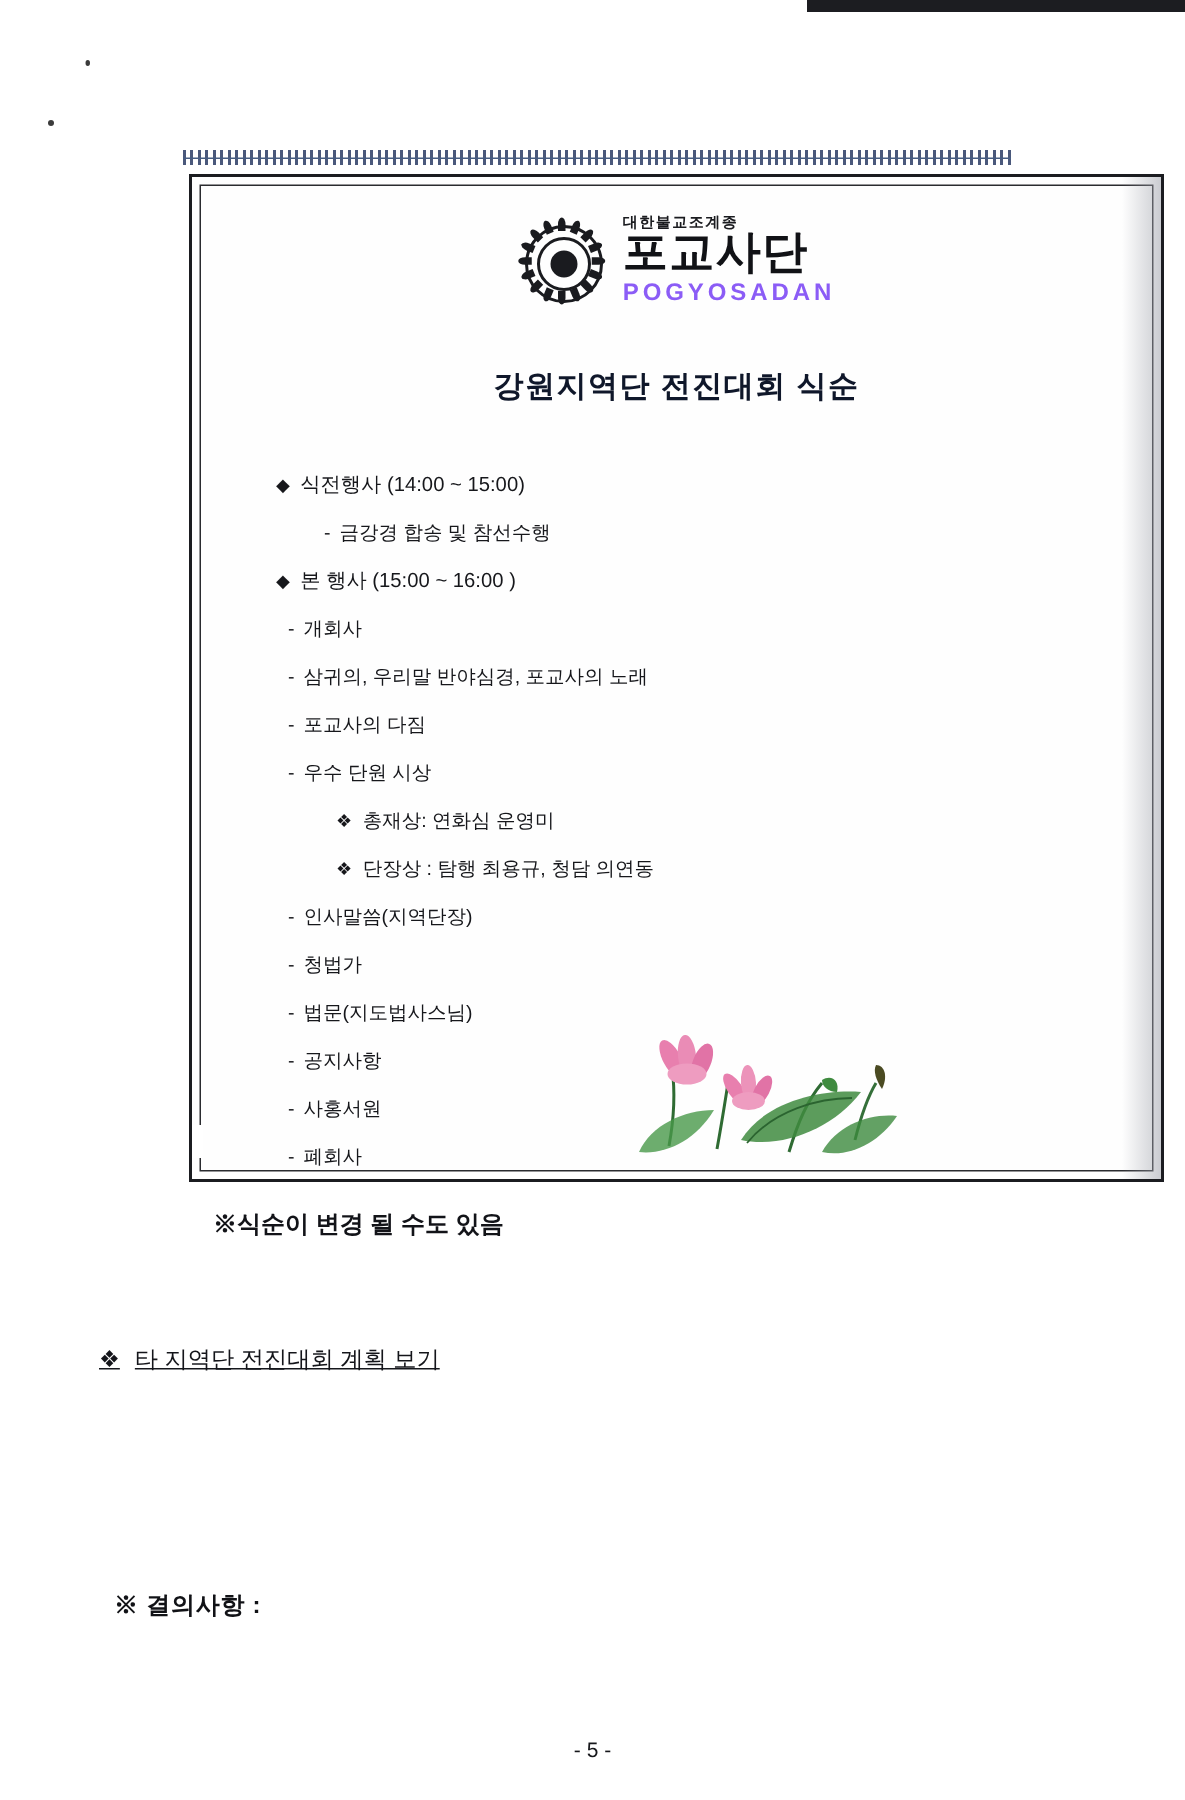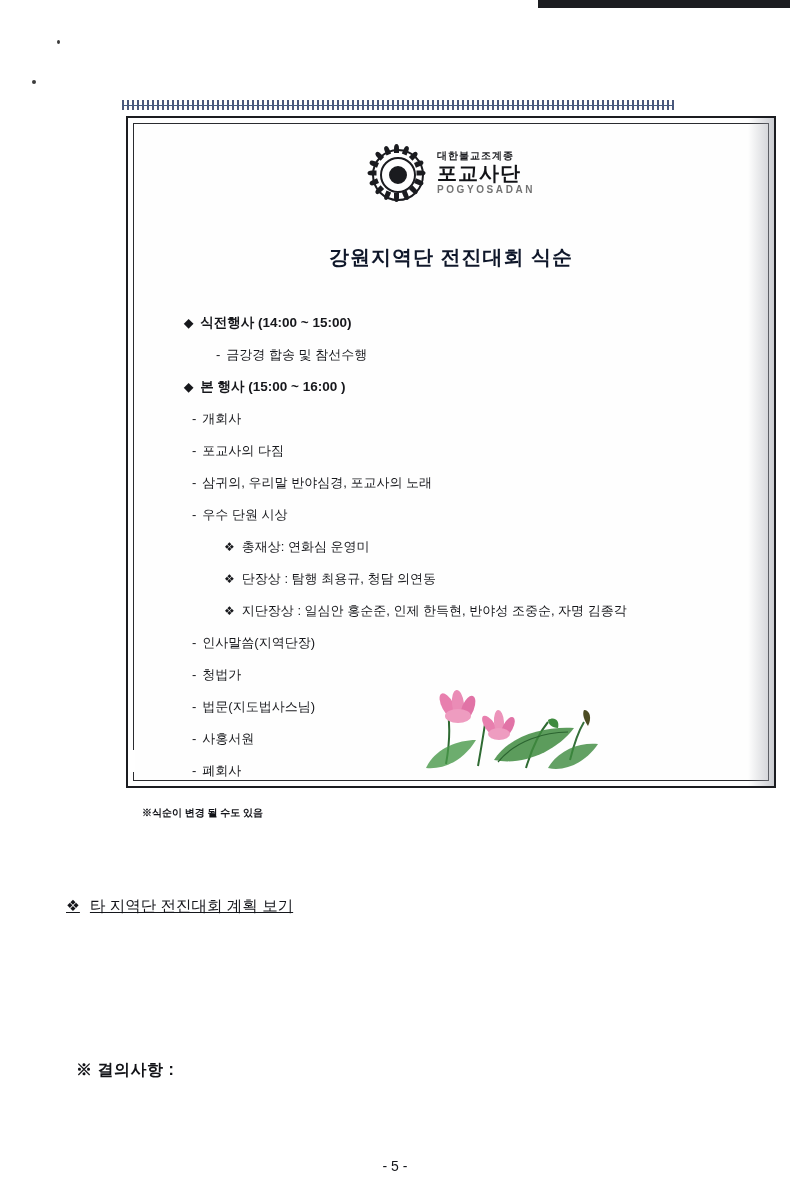--- a/index.html
+++ b/index.html
@@ -148,31 +148,31 @@
     line-height: 1;
   }
   .logo-sub-top {
     font-size: 10px;
     letter-spacing: 1px;
     color: #1a1b1f;
     font-weight: bold;
     margin-bottom: 2px;
   }
   .logo-main {
-    font-size: 20px;
+    font-size: 30px;
     font-weight: bold;
     letter-spacing: 1px;
     color: #111216;
-    font-family: Liberation Serif, serif;
+    font-family: Liberation Mono, monospace;
   }
   .logo-rom {
-    font-size: 10px;
+    font-size: 16px;
     font-weight: bold;
     letter-spacing: 2.6px;
-    color: #737373;
+    color: #8b5cf6;
     margin-top: 2px;
   }
 
   
   .flyer-title {
     position: absolute;
     left: 0;
     right: 0;
     top: 126px;
     text-align: center;
@@ -188,21 +188,21 @@
     left: 46px;
     top: 196px;
     right: 26px;
     font-size: 13px;
     color: #16171b;
   }
   .program .line {
     margin: 0 0 14px 0;
     white-space: nowrap;
   }
-  .program .lv0 { margin-left: 10px; font-weight: bold; font-size: 13.5px; }
+  .program .lv0 { margin-left: 10px; font-weight: normal; font-size: 13.5px; }
   .program .lv1 { margin-left: 42px; }
   .program .lv2 { margin-left: 18px; }
   .program .lv3 { margin-left: 50px; }
   .marker-diamond { margin-right: 7px; font-size: 12px; }
   .marker-open { margin-right: 7px; font-size: 12px; }
   .marker-dash { margin-right: 6px; }
 
   
   .lotus {
     position: absolute;
@@ -210,21 +210,21 @@
     bottom: 12px;
     width: 220px;
     height: 110px;
   }
 
   
   .flyer-note {
     position: absolute;
     left: 142px;
     top: 806px;
-    font-size: 10px;
+    font-size: 16px;
     font-weight: bold;
     color: #121318;
   }
 
   
   .section {
     position: absolute;
     left: 66px;
     top: 896px;
     right: 40px;
@@ -302,29 +302,29 @@
       </div>
     </div>
 
     <div class="flyer-title">강원지역단 전진대회 식순</div>
 
     <div class="program">
       <div class="line lv0"><span class="marker-diamond">◆</span><span>식전행사 (14:00 ~ 15:00)</span></div>
       <div class="line lv1"><span class="marker-dash">-</span><span>금강경 합송 및 참선수행</span></div>
       <div class="line lv0"><span class="marker-diamond">◆</span><span>본 행사  (15:00 ~ 16:00  )</span></div>
       <div class="line lv2"><span class="marker-dash">-</span><span>개회사</span></div>
+      <div class="line lv2"><span class="marker-dash">-</span><span>삼귀의, 우리말 반야심경, 포교사의 노래</span></div>
       <div class="line lv2"><span class="marker-dash">-</span><span>포교사의 다짐</span></div>
-      <div class="line lv2"><span class="marker-dash">-</span><span>삼귀의, 우리말 반야심경, 포교사의 노래</span></div>
       <div class="line lv2"><span class="marker-dash">-</span><span>우수 단원 시상</span></div>
       <div class="line lv3"><span class="marker-open">❖</span><span>총재상: 연화심 운영미</span></div>
       <div class="line lv3"><span class="marker-open">❖</span><span>단장상 : 탐행 최용규, 청담 의연동</span></div>
-      <div class="line lv3"><span class="marker-open">❖</span><span>지단장상 : 일심안 홍순준, 인제 한득현, 반야성 조중순, 자명 김종각</span></div>
       <div class="line lv2"><span class="marker-dash">-</span><span>인사말씀(지역단장)</span></div>
       <div class="line lv2"><span class="marker-dash">-</span><span>청법가</span></div>
       <div class="line lv2"><span class="marker-dash">-</span><span>법문(지도법사스님)</span></div>
+      <div class="line lv2"><span class="marker-dash">-</span><span>공지사항</span></div>
       <div class="line lv2"><span class="marker-dash">-</span><span>사홍서원</span></div>
       <div class="line lv2"><span class="marker-dash">-</span><span>폐회사</span></div>
     </div>
 
     <div class="lotus">
       <svg viewBox="0 0 220 110" width="220" height="110" xmlns="http://www.w3.org/2000/svg">
 
         <path d="M48 100 C52 78 52 62 50 48" stroke="#2f6b33" stroke-width="2" fill="none"></path>
         <path d="M80 102 C84 80 86 66 88 54" stroke="#2f6b33" stroke-width="2" fill="none"></path>
         <path d="M128 104 C134 84 140 70 150 58" stroke="#2f6b33" stroke-width="2" fill="none"></path>

